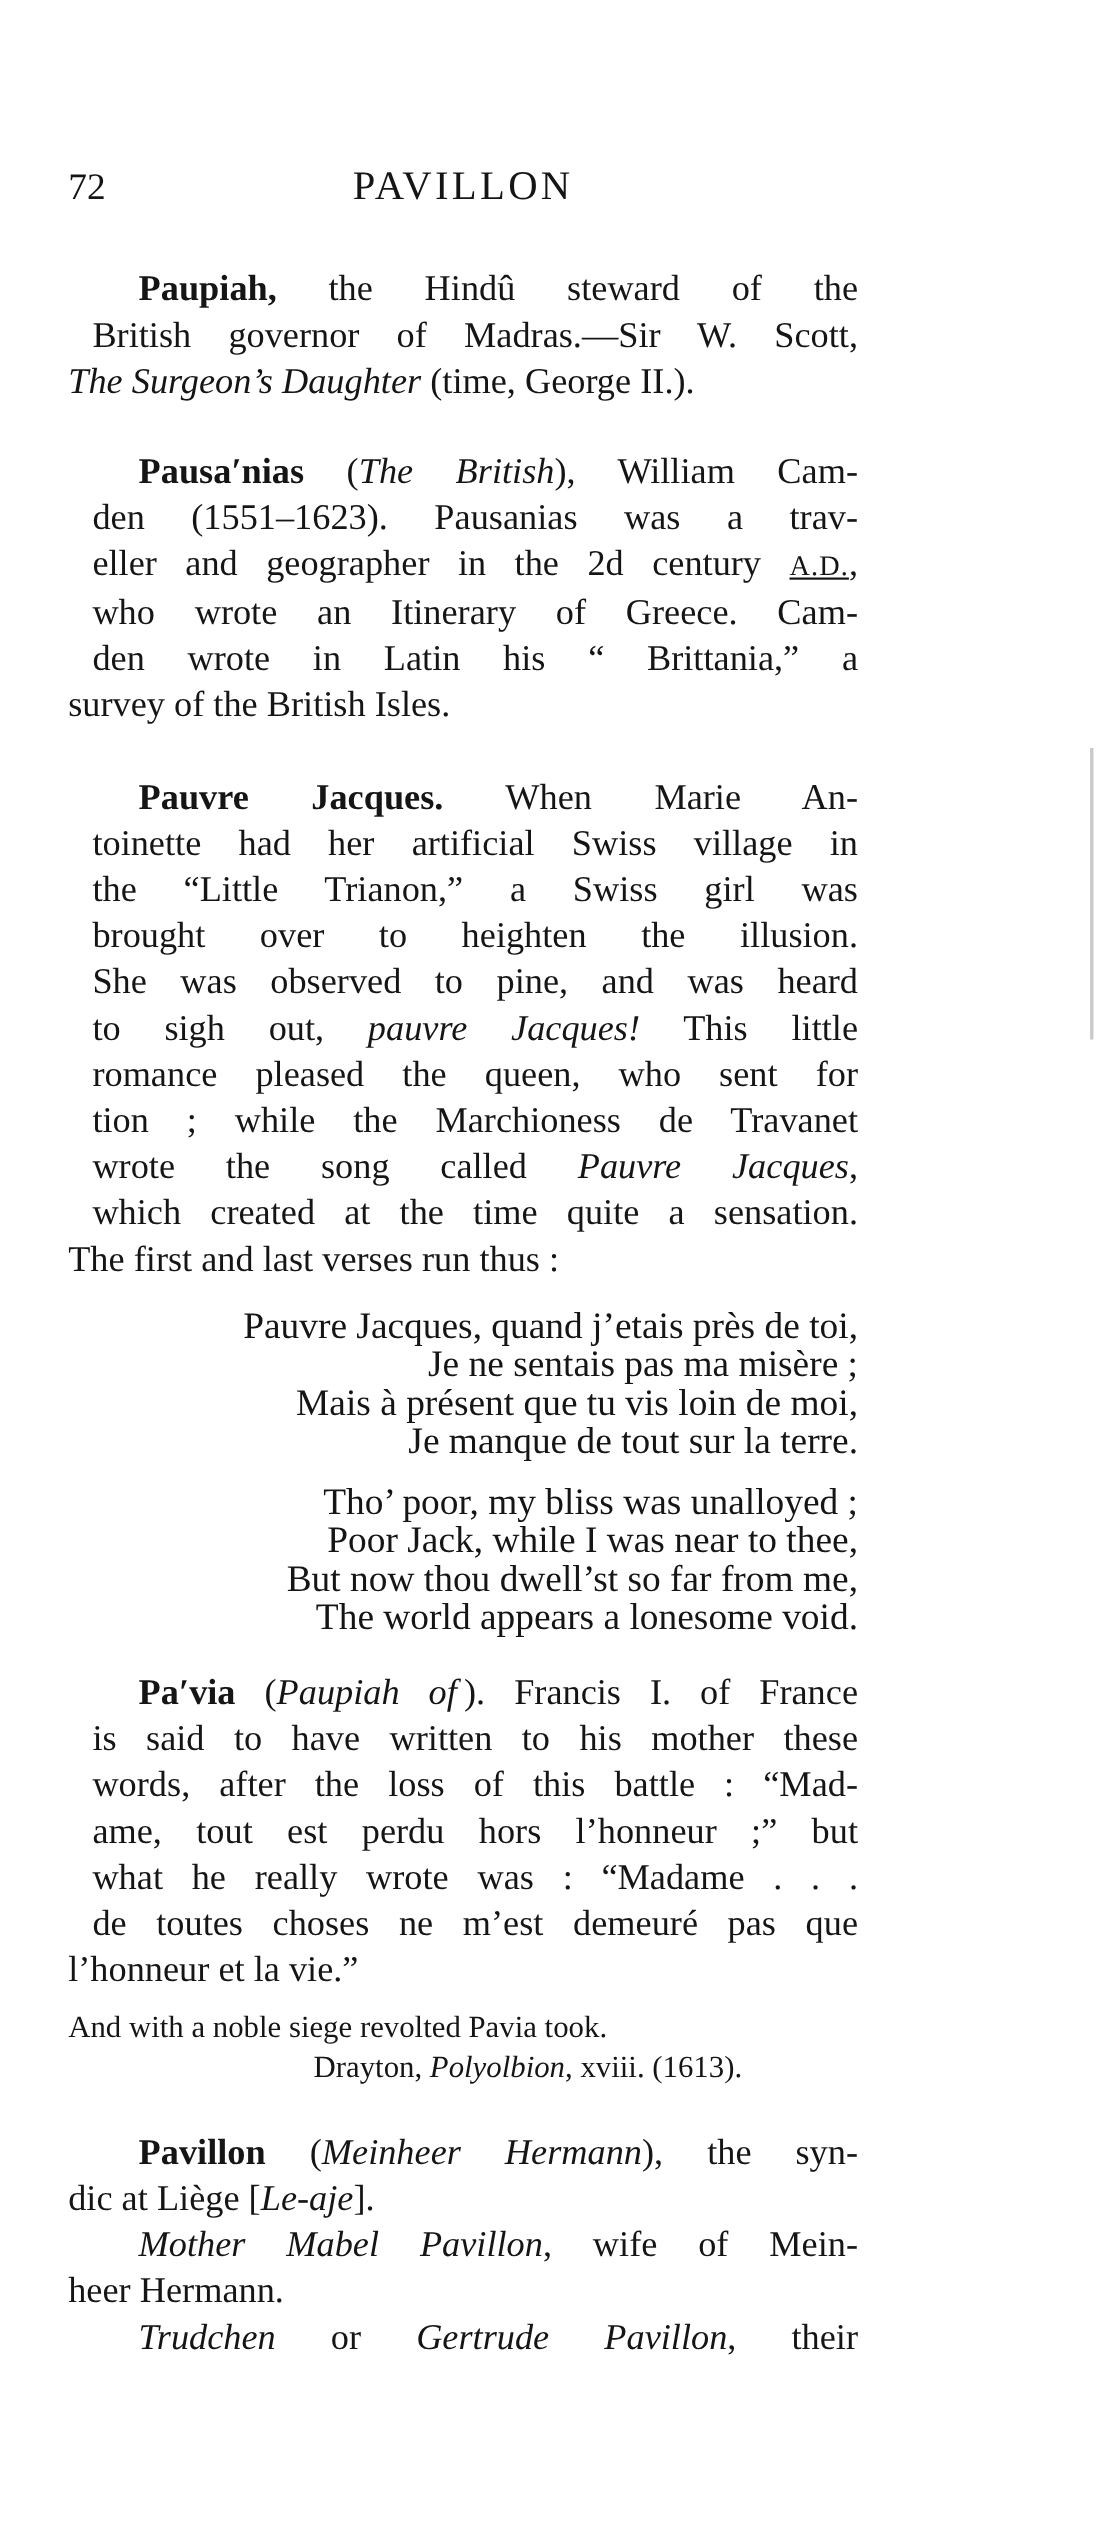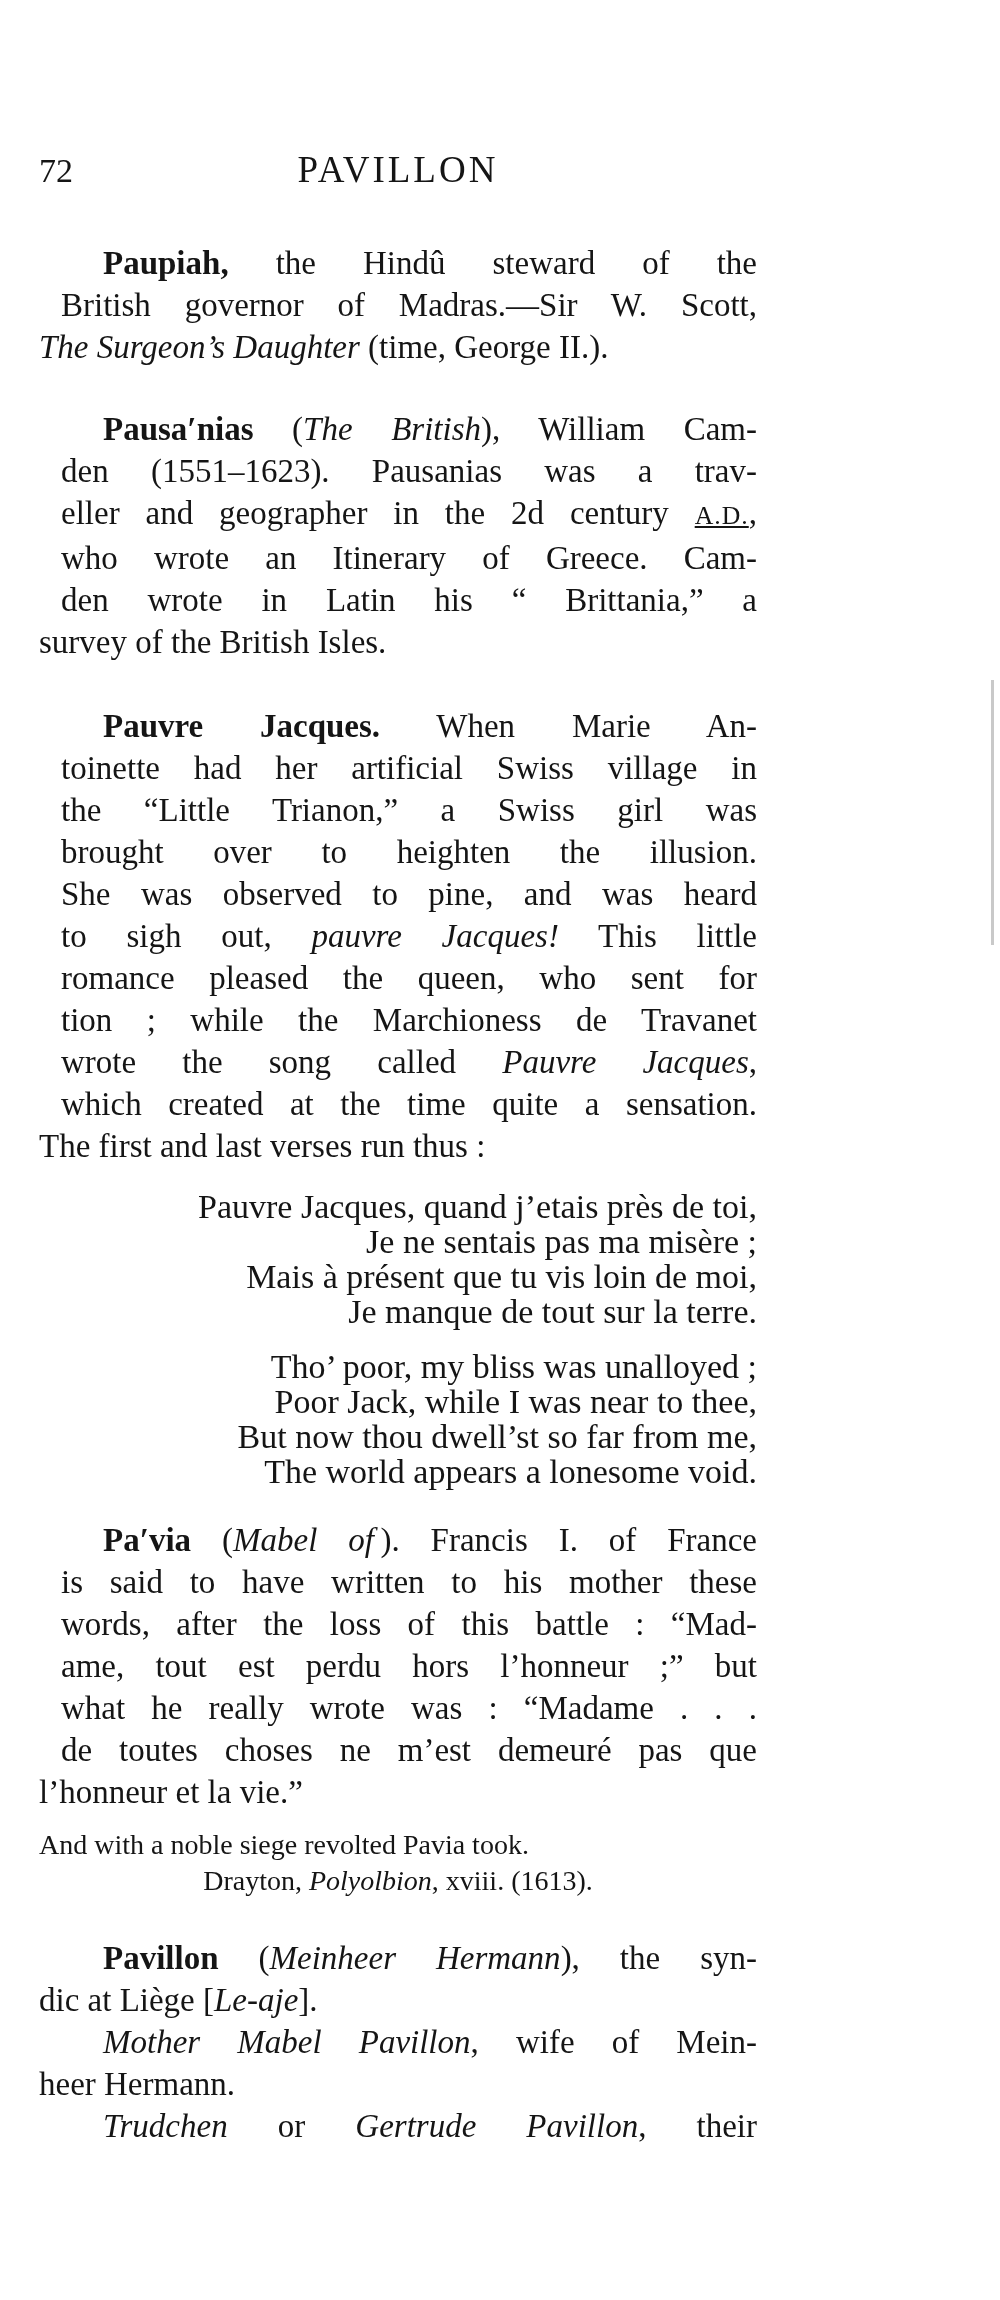--- a/index.html
+++ b/index.html
@@ -6,21 +6,21 @@
   .page{
     position:relative;
     width:1000px;height:2300px;
     background:#ffffff;
     color:#151515;
     font-family:"Liberation Serif","DejaVu Serif",serif;
     overflow:hidden;
   }
   .column{
     position:absolute;
-    left:39px;top:148px;
+    left:62px;top:148px;
     width:718px;
   }
   
   .pg-header{position:relative;height:44px;}
   .pg-num{
     position:absolute;left:0;top:4px;
     font-size:34px;
   }
   .run-head{
     position:absolute;left:0;right:0;top:0;
@@ -30,21 +30,21 @@
   }
   
   .block{margin:0;}
   .body-blk .line{font-size:33px;line-height:42px;}
   .verse  .line{font-size:34px;line-height:35px;margin-left:71px;text-align:right;}
   .citation .line{font-size:28px;line-height:36px;}
   .line{text-align:left;white-space:normal;}
   .line.just{text-align:justify;text-align-last:justify;margin-left:22px;}
   .ind-p{text-indent:42px;}
   .verse .ind-v2{margin-left:110px;}
-  .citation .ind-c{text-align:center;}
+  .citation .ind-c{margin-left:223px;}
   .b{font-weight:bold;}
   .i{font-style:italic;}
   .sc{font-size:0.78em;letter-spacing:1px;text-decoration:underline;}
   
   [data-name="entry-paupiah"]{margin-top:50px;}
   [data-name="entry-pausanias"]{margin-top:40px;}
   [data-name="entry-pauvre-jacques"]{margin-top:42px;}
   [data-name="verse-french"]{margin-top:22px;}
   [data-name="verse-english"]{margin-top:20px;}
   [data-name="entry-pavia"]{margin-top:30px;}
@@ -100,21 +100,21 @@
           <div class="line" data-name="text-line">Mais à présent que tu vis loin de moi,</div>
           <div class="line ind-v2" data-name="text-line">Je manque de tout sur la terre.</div>
         </div>
         <div class="block verse" data-name="verse-english">
           <div class="line ind-v2" data-name="text-line">Tho’ poor, my bliss was unalloyed ;</div>
           <div class="line" data-name="text-line">Poor Jack, while I was near to thee,</div>
           <div class="line" data-name="text-line">But now thou dwell’st so far from me,</div>
           <div class="line ind-v2" data-name="text-line">The world appears a lonesome void.</div>
         </div>
         <div class="block body-blk" data-name="entry-pavia">
-          <div class="line just ind-p" data-name="text-line"><span class="b">Pa′via</span> (<span class="i">Mabel of</span> ).  Francis I. of France</div>
+          <div class="line just ind-p" data-name="text-line"><span class="b">Pa′via</span> (<span class="i">Paupiah of</span> ).  Francis I. of France</div>
           <div class="line just" data-name="text-line">is said to have written to his mother these</div>
           <div class="line just" data-name="text-line">words, after the loss of this battle : “Mad-</div>
           <div class="line just" data-name="text-line">ame, tout est perdu hors l’honneur ;” but</div>
           <div class="line just" data-name="text-line">what he really wrote was :  “Madame . . .</div>
           <div class="line just" data-name="text-line">de toutes choses ne m’est demeuré pas que</div>
           <div class="line" data-name="text-line">l’honneur et la vie.”</div>
         </div>
         <div class="block citation" data-name="citation-drayton">
           <div class="line" data-name="text-line">And with a noble siege revolted Pavia took.</div>
           <div class="line ind-c" data-name="text-line">Drayton, <span class="i">Polyolbion</span>, xviii. (1613).</div>

